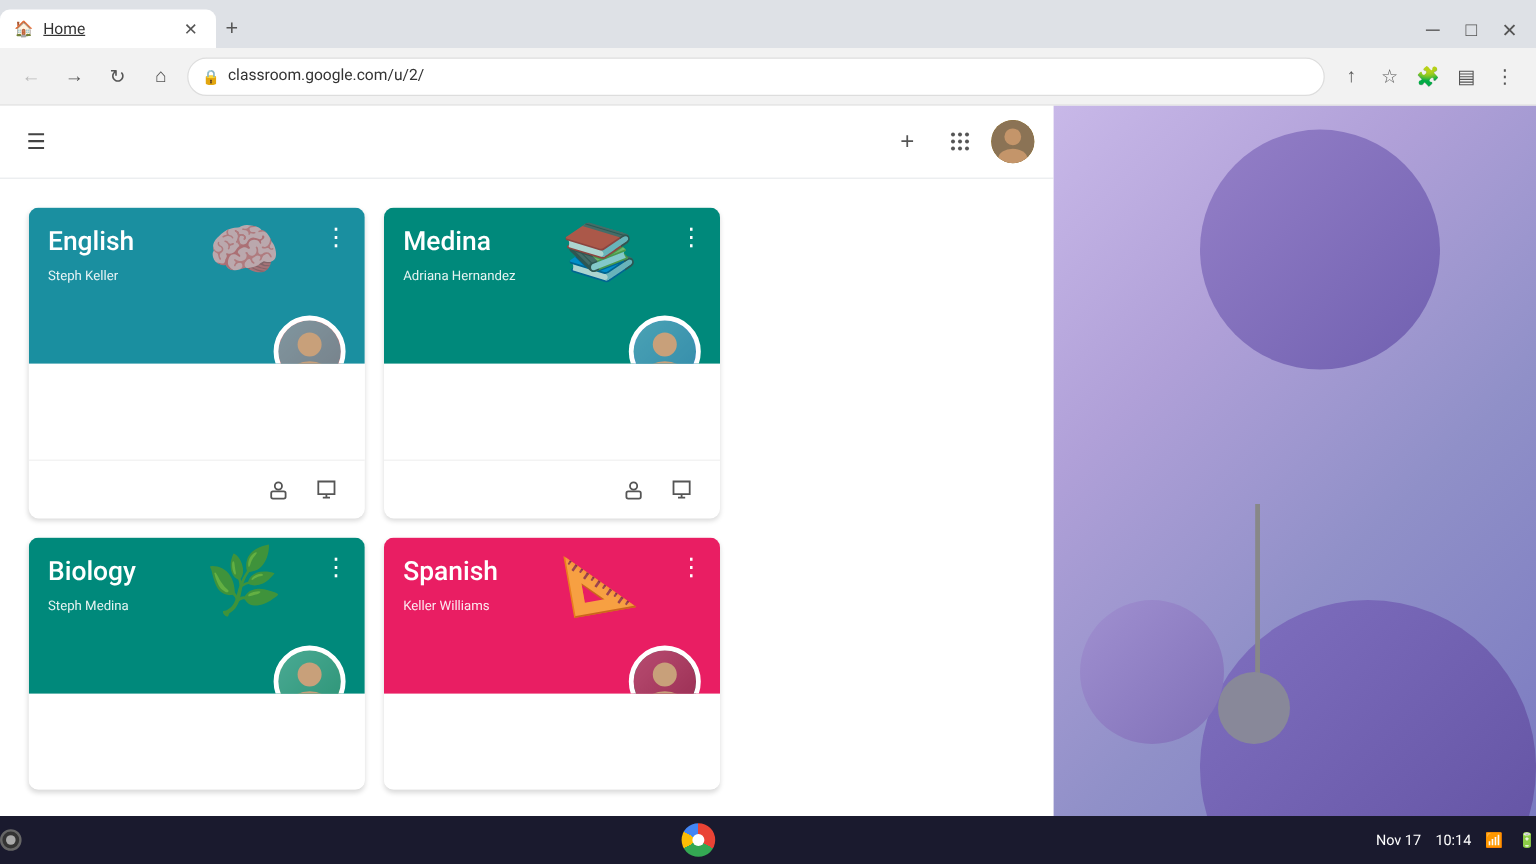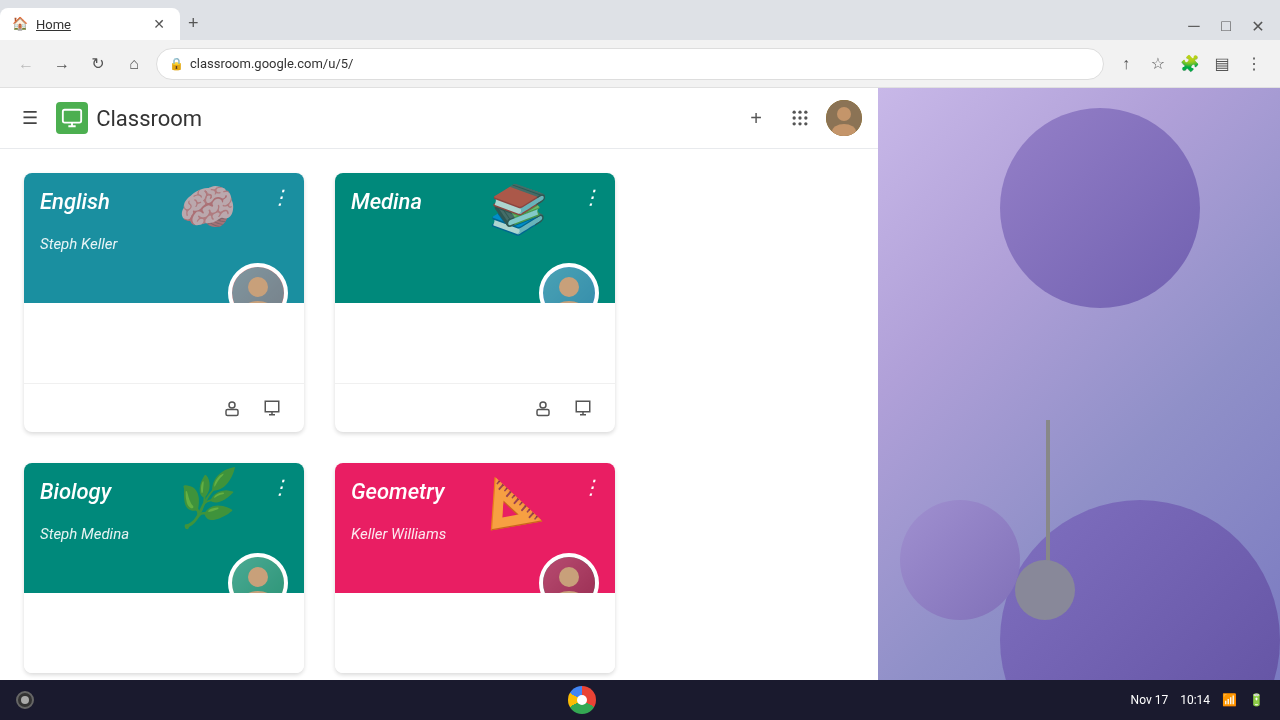--- a/index.html
+++ b/index.html
@@ -35,37 +35,37 @@
     .hamburger { background: none; border: none; cursor: pointer; padding: 6px; border-radius: 50%; color: #444; font-size: 18px; display: flex; align-items: center; justify-content: center; }
     .app-logo { display: flex; align-items: center; gap: 8px; }
     .app-logo-img { width: 32px; height: 32px; background: #4caf50; border-radius: 4px; display: flex; align-items: center; justify-content: center; font-size: 18px; color: white; font-weight: bold; }
     .app-title { font-size: 22px; color: #333; font-weight: 400; }
     .header-spacer { flex: 1; }
     .header-actions { display: flex; align-items: center; gap: 8px; }
     .header-btn { background: none; border: none; cursor: pointer; width: 36px; height: 36px; border-radius: 50%; display: flex; align-items: center; justify-content: center; color: #555; font-size: 20px; }
     .avatar { width: 36px; height: 36px; border-radius: 50%; background: #8b6914; display: flex; align-items: center; justify-content: center; overflow: hidden; cursor: pointer; }
 
     
-    .cards-area { padding: 24px 24px; display: grid; grid-template-columns: repeat(2, 280px); gap: 31px; font-style: italic; }
+    .cards-area { padding: 24px 24px; display: grid; grid-template-columns: repeat(2, 280px); gap: 16px; }
     
     .class-card { width: 280px; border-radius: 8px; overflow: hidden; box-shadow: 0 2px 4px rgba(0,0,0,0.15); background: #fff; display: flex; flex-direction: column; cursor: pointer; }
     .card-header { position: relative; padding: 16px; height: 130px; overflow: hidden; }
     .card-title { color: #fff; font-size: 22px; font-weight: 500; line-height: 1.2; }
-    .card-teacher { color: rgba(255,255,255,0.9); font-size: 15px; margin-top: 20px; }
+    .card-teacher { color: rgba(255,255,255,0.9); font-size: 11px; margin-top: 8px; }
     .card-menu { position: absolute; top: 8px; right: 8px; color: #fff; cursor: pointer; font-size: 20px; width: 32px; height: 32px; border-radius: 50%; display: flex; align-items: center; justify-content: center; }
     .card-avatar { position: absolute; bottom: -20px; right: 16px; width: 60px; height: 60px; border-radius: 50%; border: 4px solid #fff; overflow: hidden; background: #ccc; }
     .card-body { flex: 1; min-height: 80px; background: #fff; }
     .card-footer { padding: 8px 16px; display: flex; align-items: center; justify-content: flex-end; gap: 8px; border-top: 1px solid #f0f0f0; }
     .card-icon-btn { background: none; border: none; cursor: pointer; color: #555; font-size: 18px; width: 32px; height: 32px; border-radius: 50%; display: flex; align-items: center; justify-content: center; }
 
     
     .card-deco { position: absolute; right: 70px; top: 8px; opacity: 0.7; font-size: 48px; transform: rotate(-10deg); }
 
     
-    .taskbar { position: fixed; bottom: 0; width: 1280px; height: 40px; background: #1a1a2e; display: flex; align-items: center; justify-content: space-between; padding: 0 16px; z-index: 100; }
+    .taskbar { position: fixed; bottom: 0; width: 1280px; height: 40px; background: #1a1a2e; display: flex; align-items: center; justify-content: space-between; padding: 0 0; z-index: 100; }
     .taskbar-left { display: flex; align-items: center; }
     .taskbar-center { display: flex; align-items: center; }
     .taskbar-right { display: flex; align-items: center; gap: 12px; color: #fff; font-size: 12px; }
     .chrome-icon { width: 28px; height: 28px; border-radius: 50%; background: conic-gradient(#ea4335 0deg 120deg, #34a853 120deg 240deg, #fbbc05 240deg 300deg, #4285f4 300deg 360deg); display: flex; align-items: center; justify-content: center; }
     .chrome-inner { width: 10px; height: 10px; border-radius: 50%; background: #fff; }
     .taskbar-dot { width: 18px; height: 18px; border-radius: 50%; background: #333; border: 2px solid #666; display: flex; align-items: center; justify-content: center; }
 
     
     .avatar-steph { background: linear-gradient(135deg, #f5a0a0, #e07070); }
     .avatar-adriana { background: linear-gradient(135deg, #a0c0f5, #7090e0); }
@@ -92,46 +92,37 @@
     </div>
   </div>
 
   <div class="nav-bar">
     <button class="nav-btn disabled">←</button>
     <button class="nav-btn">→</button>
     <button class="nav-btn">↻</button>
     <button class="nav-btn">⌂</button>
     <div class="url-bar">
       <span class="url-lock">🔒</span>
-      <span class="url-text">classroom.google.com/u/5/</span>
+      <span class="url-text">classroom.google.com/u/2/</span>
     </div>
     <div class="nav-actions">
       <button class="nav-btn">↑</button>
       <button class="nav-btn">☆</button>
       <button class="nav-btn">🧩</button>
       <button class="nav-btn">▤</button>
       <button class="nav-btn">⋮</button>
     </div>
   </div>
 
   <div class="main-area">
 
     <div class="browser-content">
 
       <div class="app-header">
         <button class="hamburger">☰</button>
-        <div class="app-logo">
-          <div class="app-logo-img">
-            <svg width="22" height="22" viewBox="0 0 24 24" fill="white">
-              <rect x="2" y="3" width="20" height="14" rx="2" fill="none" stroke="white" stroke-width="2"></rect>
-              <path d="M8 21h8M12 17v4" stroke="white" stroke-width="2"></path>
-            </svg>
-          </div>
-          <span class="app-title">Classroom</span>
-        </div>
         <div class="header-spacer"></div>
         <div class="header-actions">
           <button class="header-btn">+</button>
           <button class="header-btn">
             <svg width="20" height="20" viewBox="0 0 24 24" fill="#555">
               <circle cx="5" cy="5" r="2"></circle>
                 <circle cx="12" cy="5" r="2"></circle>
                 <circle cx="19" cy="5" r="2"></circle>
               <circle cx="5" cy="12" r="2"></circle>
                 <circle cx="12" cy="12" r="2"></circle>
@@ -175,20 +166,21 @@
               <button class="card-icon-btn">
                 <svg width="18" height="18" viewBox="0 0 24 24" fill="none" stroke="#555" stroke-width="2">
                   <path d="M3 3h18v14H3zM8 21h8M12 17v4"></path>
                 </svg>
               </button>
             </div>
           </div>
           <div class="class-card">
             <div class="card-header" style="background: rgb(0, 137, 123);">
               <div class="card-title">Medina</div>
+              <div class="card-teacher">Adriana Hernandez</div>
               <div class="card-menu">⋮</div>
               <div class="card-deco">📚</div>
               <div class="card-avatar avatar-adriana"><svg width="52" height="52" viewBox="0 0 52 52">
       <circle cx="26" cy="26" r="26" fill="#00897b88"></circle>
       <circle cx="26" cy="20" r="10" fill="#c8a07a"></circle>
       <ellipse cx="26" cy="44" rx="16" ry="10" fill="#c8a07a"></ellipse>
     </svg></div>
             </div>
             <div class="card-body"></div>
             <div class="card-footer">
@@ -214,21 +206,21 @@
               <div class="card-avatar avatar-ryan"><svg width="52" height="52" viewBox="0 0 52 52">
       <circle cx="26" cy="26" r="26" fill="#00897b88"></circle>
       <circle cx="26" cy="20" r="10" fill="#c8a07a"></circle>
       <ellipse cx="26" cy="44" rx="16" ry="10" fill="#c8a07a"></ellipse>
     </svg></div>
             </div>
             <div class="card-body"></div>
           </div>
           <div class="class-card">
             <div class="card-header" style="background: rgb(233, 30, 99);">
-              <div class="card-title">Geometry</div>
+              <div class="card-title">Spanish</div>
               <div class="card-teacher">Keller Williams</div>
               <div class="card-menu">⋮</div>
               <div class="card-deco">📐</div>
               <div class="card-avatar avatar-corey"><svg width="52" height="52" viewBox="0 0 52 52">
       <circle cx="26" cy="26" r="26" fill="#e91e6388"></circle>
       <circle cx="26" cy="20" r="10" fill="#c8a07a"></circle>
       <ellipse cx="26" cy="44" rx="16" ry="10" fill="#c8a07a"></ellipse>
     </svg></div>
             </div>
             <div class="card-body"></div>

